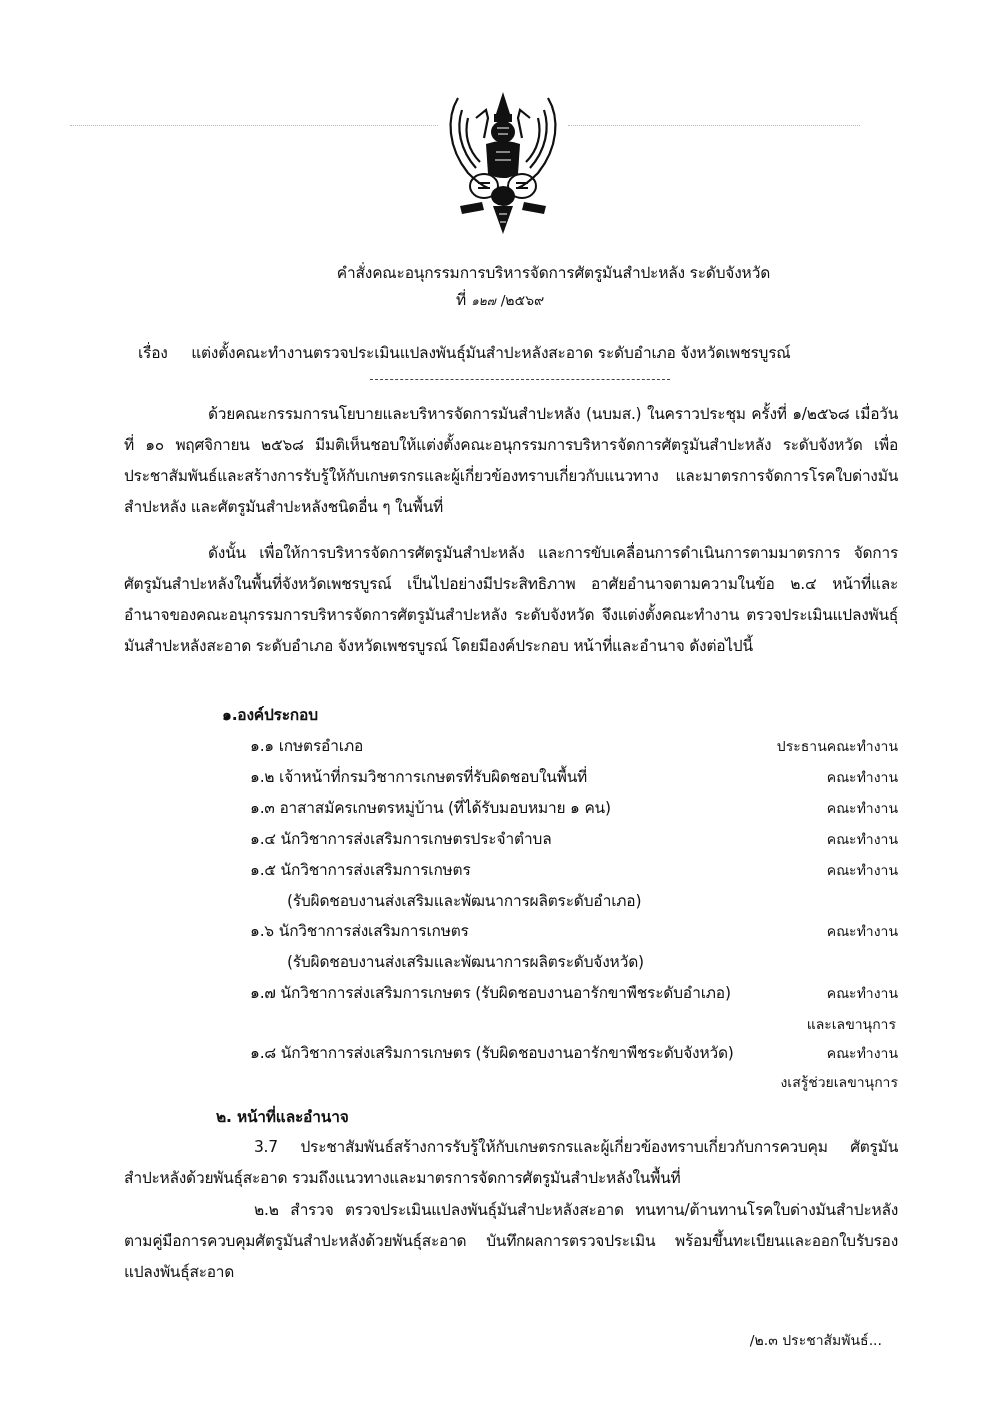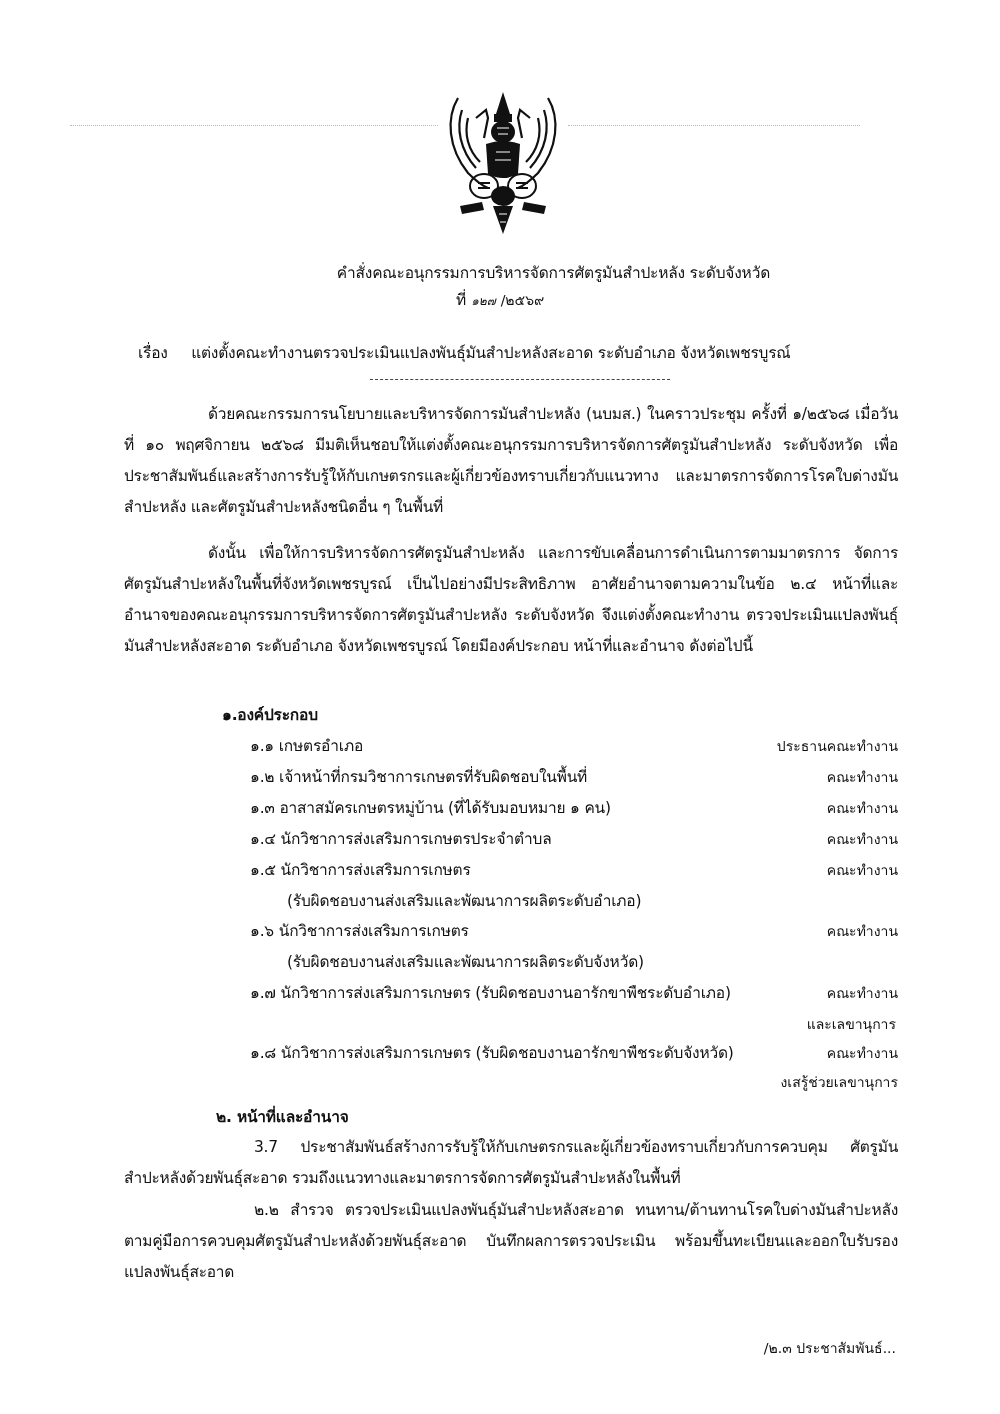--- a/index.html
+++ b/index.html
@@ -129,13 +129,13 @@
 <div class="t bold" style="left:216px; top:1107px;">๒. หน้าที่และอำนาจ</div>
 
 <div class="justify" style="top:1132px;">
   <span class="indent" style="width:130px;"></span><span>3.7 ประชาสัมพันธ์สร้างการรับรู้ให้กับเกษตรกรและผู้เกี่ยวข้องทราบเกี่ยวกับการควบคุม ศัตรูมันสำปะหลังด้วยพันธุ์สะอาด รวมถึงแนวทางและมาตรการจัดการศัตรูมันสำปะหลังในพื้นที่</span>
 </div>
 
 <div class="justify" style="top:1195px;">
   <span class="indent" style="width:130px;"></span><span>๒.๒ สำรวจ ตรวจประเมินแปลงพันธุ์มันสำปะหลังสะอาด ทนทาน/ต้านทานโรคใบด่างมันสำปะหลัง ตามคู่มือการควบคุมศัตรูมันสำปะหลังด้วยพันธุ์สะอาด บันทึกผลการตรวจประเมิน พร้อมขึ้นทะเบียนและออกใบรับรอง แปลงพันธุ์สะอาด</span>
 </div>
 
-<div class="right" style="top:1330px; right:104px;margin-top:8px;">/๒.๓ ประชาสัมพันธ์...</div>
+<div class="right" style="top:1330px; right:118px;">/๒.๓ ประชาสัมพันธ์...</div>
 
 </body></html>

